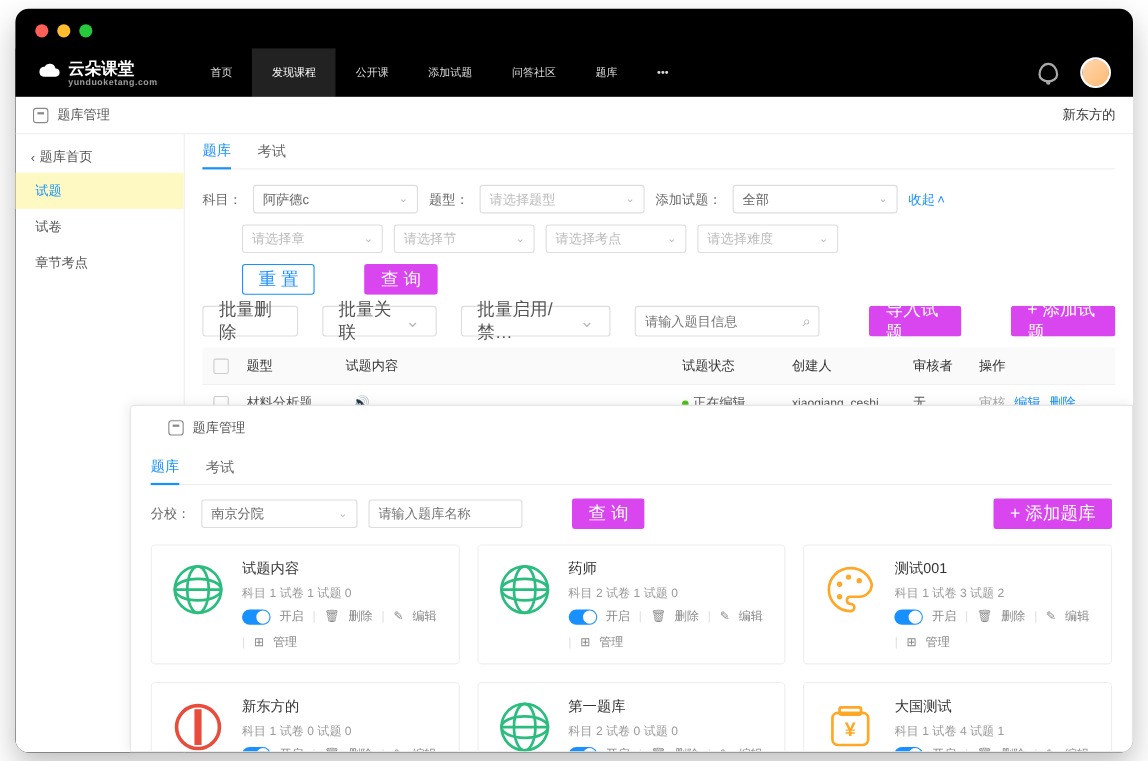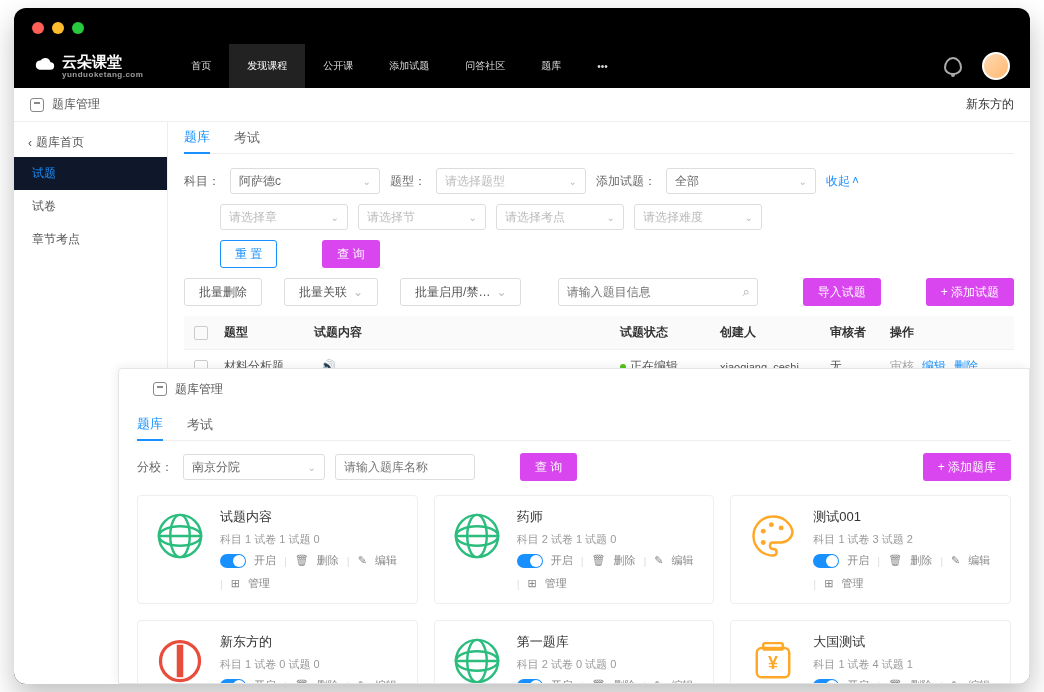--- a/index.html
+++ b/index.html
@@ -36,51 +36,51 @@
 }
 .crumb-bar { height:34px; border-bottom:1px solid #eee; display:flex; align-items:center; padding:0 16px; font-size:12px; color:#555; }
 .crumb-bar .icon { width:14px; height:14px; border:1.5px solid #888; border-radius:3px; margin-right:8px; position:relative;}
 .crumb-bar .icon::before{content:""; position:absolute; left:3px; right:3px; top:3px; height:2px; background:#888;}
 .crumb-right { margin-left:auto; color:#333; }
 
 .main-layout { display:flex; height:calc(100% - 34px); }
 .sidebar { width:154px; border-right:1px solid #eee; padding-top:6px; font-size:12px; }
 .side-back { padding:6px 14px; color:#555; cursor:pointer; display:flex; align-items:center; gap:4px;}
 .side-item { padding:8px 18px; color:#555; cursor:pointer; }
-.side-item.active { background:#0f172a; color:#1890ff; }
+.side-item.active { background:#fef9c3; color:#1890ff; }
 
 .content { flex:1; padding:0 16px; }
 .tabbar { display:flex; gap:24px; border-bottom:1px solid #eee; height:32px; align-items:center; font-size:13px; margin-bottom:14px;}
 .tabbar .tab { height:32px; display:flex; align-items:center; color:#666; cursor:pointer; }
 .tabbar .tab.active { color:#1890ff; border-bottom:2px solid #1890ff; }
 
 .filter-row { display:flex; align-items:center; gap:10px; margin-bottom:10px; flex-wrap:wrap; font-size:12px;}
 .label { color:#666; }
 .select, .input {
   height:26px; border:1px solid #ddd; border-radius:3px; background:#fff;
   padding:0 8px; font-size:12px; color:#666; display:flex; align-items:center; justify-content:space-between; gap:8px;
 }
 .select { min-width:120px; }
 .select .caret { color:#bbb; font-size:10px; }
 .link-collapse { color:#1890ff; font-size:12px; cursor:pointer; display:flex; align-items:center; gap:2px; }
 
-.btn { height:28px; padding:0 14px; border-radius:3px; font-size:12px; display:inline-flex; align-items:center; cursor:pointer; border:1px solid transparent; }
+.btn { height:28px; padding:0 14px; border-radius:3px; font-size:16px; display:inline-flex; align-items:center; cursor:pointer; border:1px solid transparent; }
 .btn-default { background:#fff; border-color:#ddd; color:#555; }
 .btn-primary { background:#d946ef; color:#fff;margin-left:35px; }
 .btn-ghost { background:#fff; border-color:#1890ff; color:#1890ff; }
 
 .toolbar-row { display:flex; align-items:center; gap:22px; margin-top:4px; margin-bottom:10px; font-size:12px;}
 .toolbar-right { margin-left:auto; display:flex; gap:10px; align-items:center;}
 .search-box { width:200px; position:relative; }
 .search-box input { width:100%; height:28px; border:1px solid #ddd; border-radius:3px; padding:0 26px 0 8px; font-size:12px;}
 .search-box .mag { position:absolute; right:8px; top:50%; transform:translateY(-50%); color:#aaa; font-size:13px;}
 
 .table { width:100%; font-size:12px; }
 .thead, .trow { display:grid; grid-template-columns: 36px 90px 1fr 100px 110px 60px 120px; align-items:center; padding:8px 4px; }
-.thead { color:#333; border-bottom:1px solid #f0f0f0; background:#fafafa; font-weight:700;}
+.thead { color:#333; border-bottom:1px solid #f0f0f0; background:#fafafa; font-weight:400;}
 .trow { color:#555; border-bottom:3px solid #a21caf; }
 .chk { width:14px; height:14px; border:1px solid #ccc; border-radius:2px; margin-left:6px;}
 .sound-icon { color:#1890ff; margin-left:6px; font-size:13px;}
 .dot-green { width:6px; height:6px; background:#52c41a; border-radius:50%; display:inline-block; margin-right:4px;}
 .op-links { display:flex; gap:8px; }
 .op-links span { color:#1890ff; cursor:pointer; }
 .op-links .gray { color:#aaa; }
 
 
 .lower-panel {

